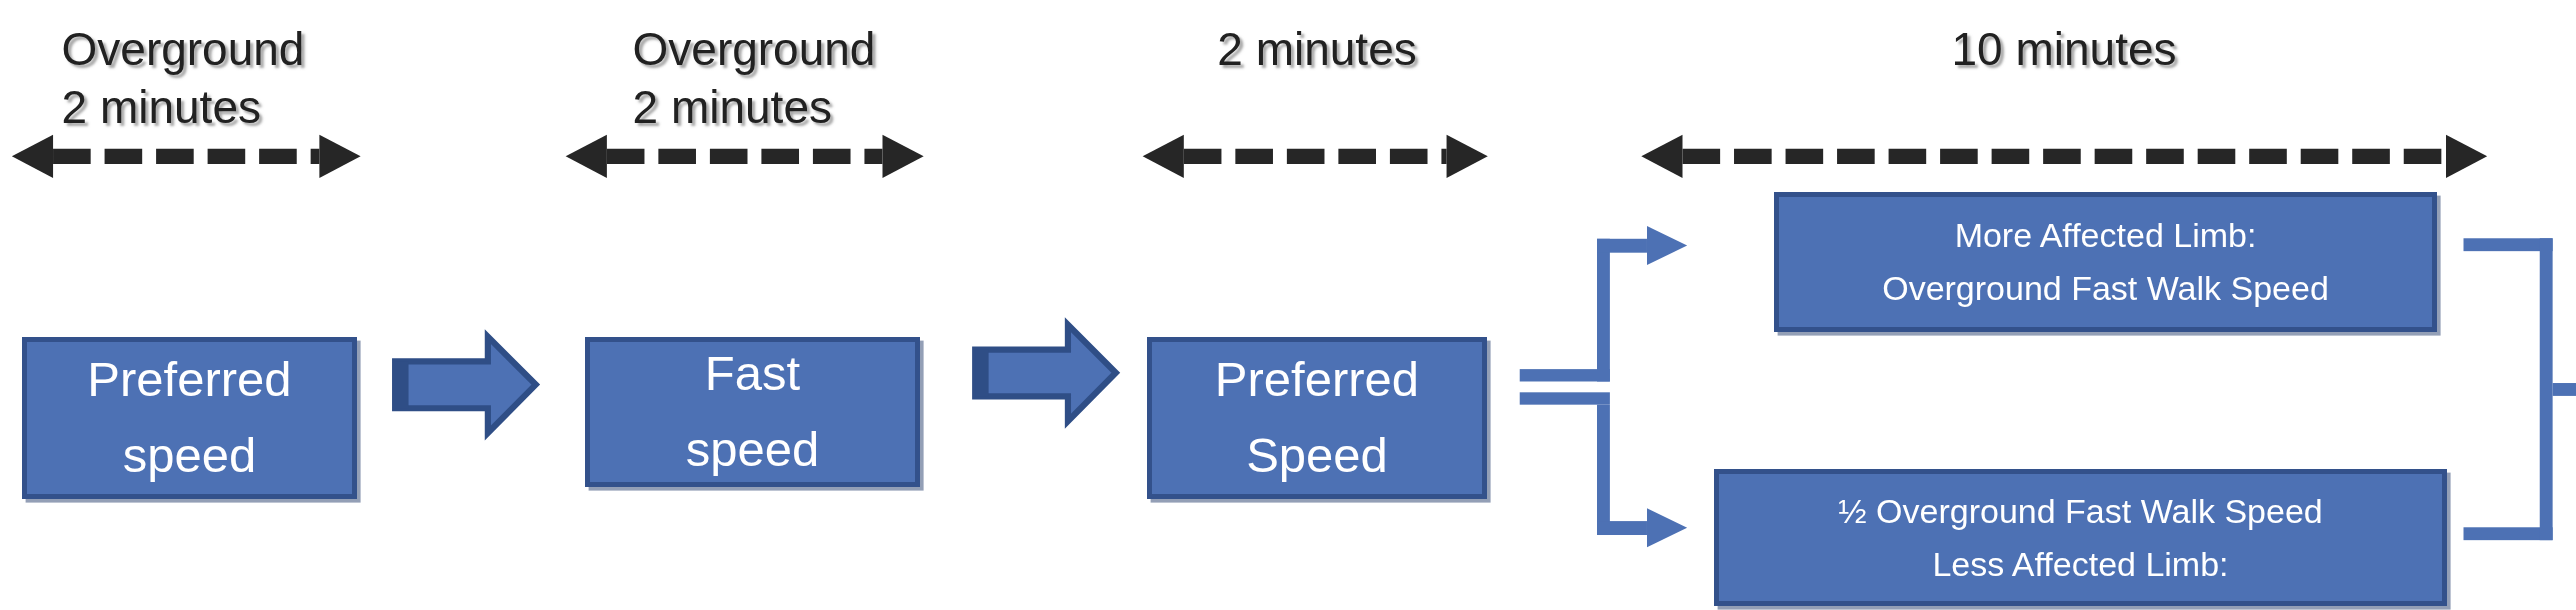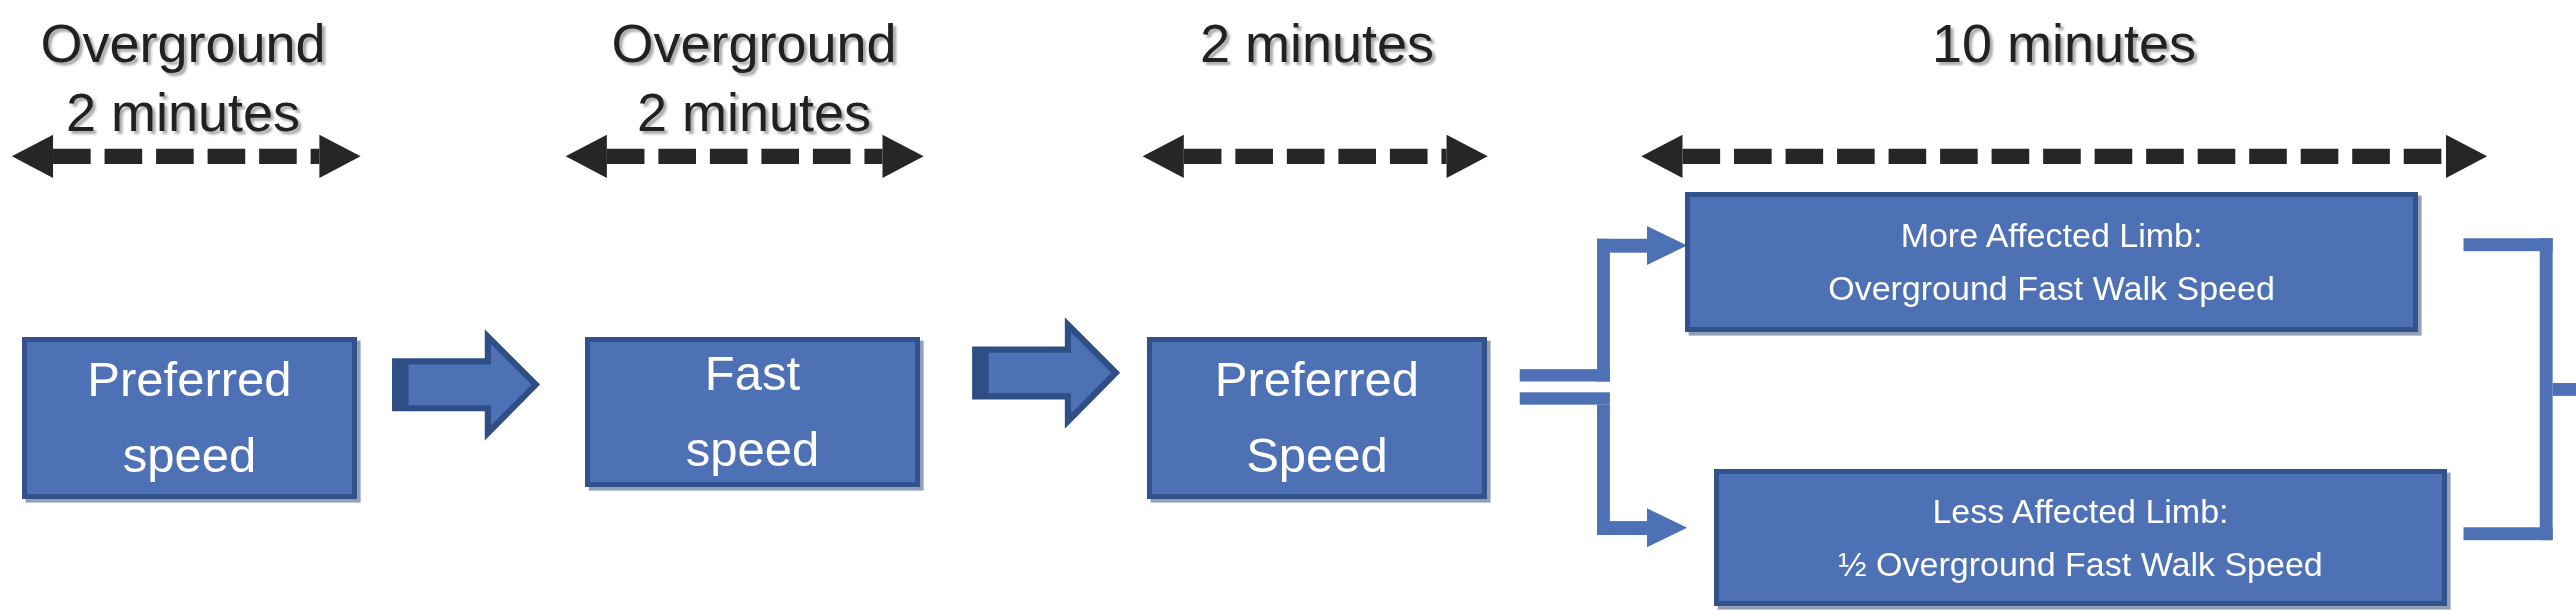--- a/index.html
+++ b/index.html
@@ -12,24 +12,23 @@
   }
   html,body{margin:0;padding:0;}
   body{
     width:2990px;height:611px;
     background:#ffffff;
     font-family:"Liberation Sans", sans-serif;
     position:relative;overflow:hidden;
   }
   .layer{position:absolute;left:0;top:0;}
   .hdr{
-    position:absolute;top:9px;
+    position:absolute;top:20px;
     transform:translateX(-50%);
-    text-align:center;
-    font-size:54px;line-height:1.27;
+    font-size:46px;line-height:1.27;
     color:var(--label-text);
     text-shadow:3.1px 3.1px 2.6px rgba(95,95,95,0.55);
     white-space:nowrap;
   }
   .box{
     position:absolute;box-sizing:border-box;
     display:flex;flex-direction:column;align-items:center;justify-content:center;
     background:var(--box-fill);
     border:5.7px solid var(--box-border);
     box-shadow:3.6px 3.6px 0 rgba(40,64,110,0.5);
@@ -127,22 +126,22 @@
 <div class="box box-main" style="left:585px;top:300px;width:335px;height:150px">
   <span>Fast</span>
   <span>speed</span>
 </div>
 
 <div class="box box-main" style="left:1147px;top:300px;width:340px;height:162px">
   <span>Preferred</span>
   <span>Speed</span>
 </div>
 
-<div class="box box-branch" style="left:1685px;top:192px;width:733px;height:140px">
+<div class="box box-branch" style="left:1774px;top:192px;width:663px;height:140px">
   <span>More Affected Limb:</span>
   <span>Overground Fast Walk Speed</span>
 </div>
 
 <div class="box box-branch" style="left:1714px;top:469px;width:733px;height:137px">
+  <span>½ Overground Fast Walk Speed</span>
   <span>Less Affected Limb:</span>
-  <span>½ Overground Fast Walk Speed</span>
 </div>
 
 
 </body></html>

